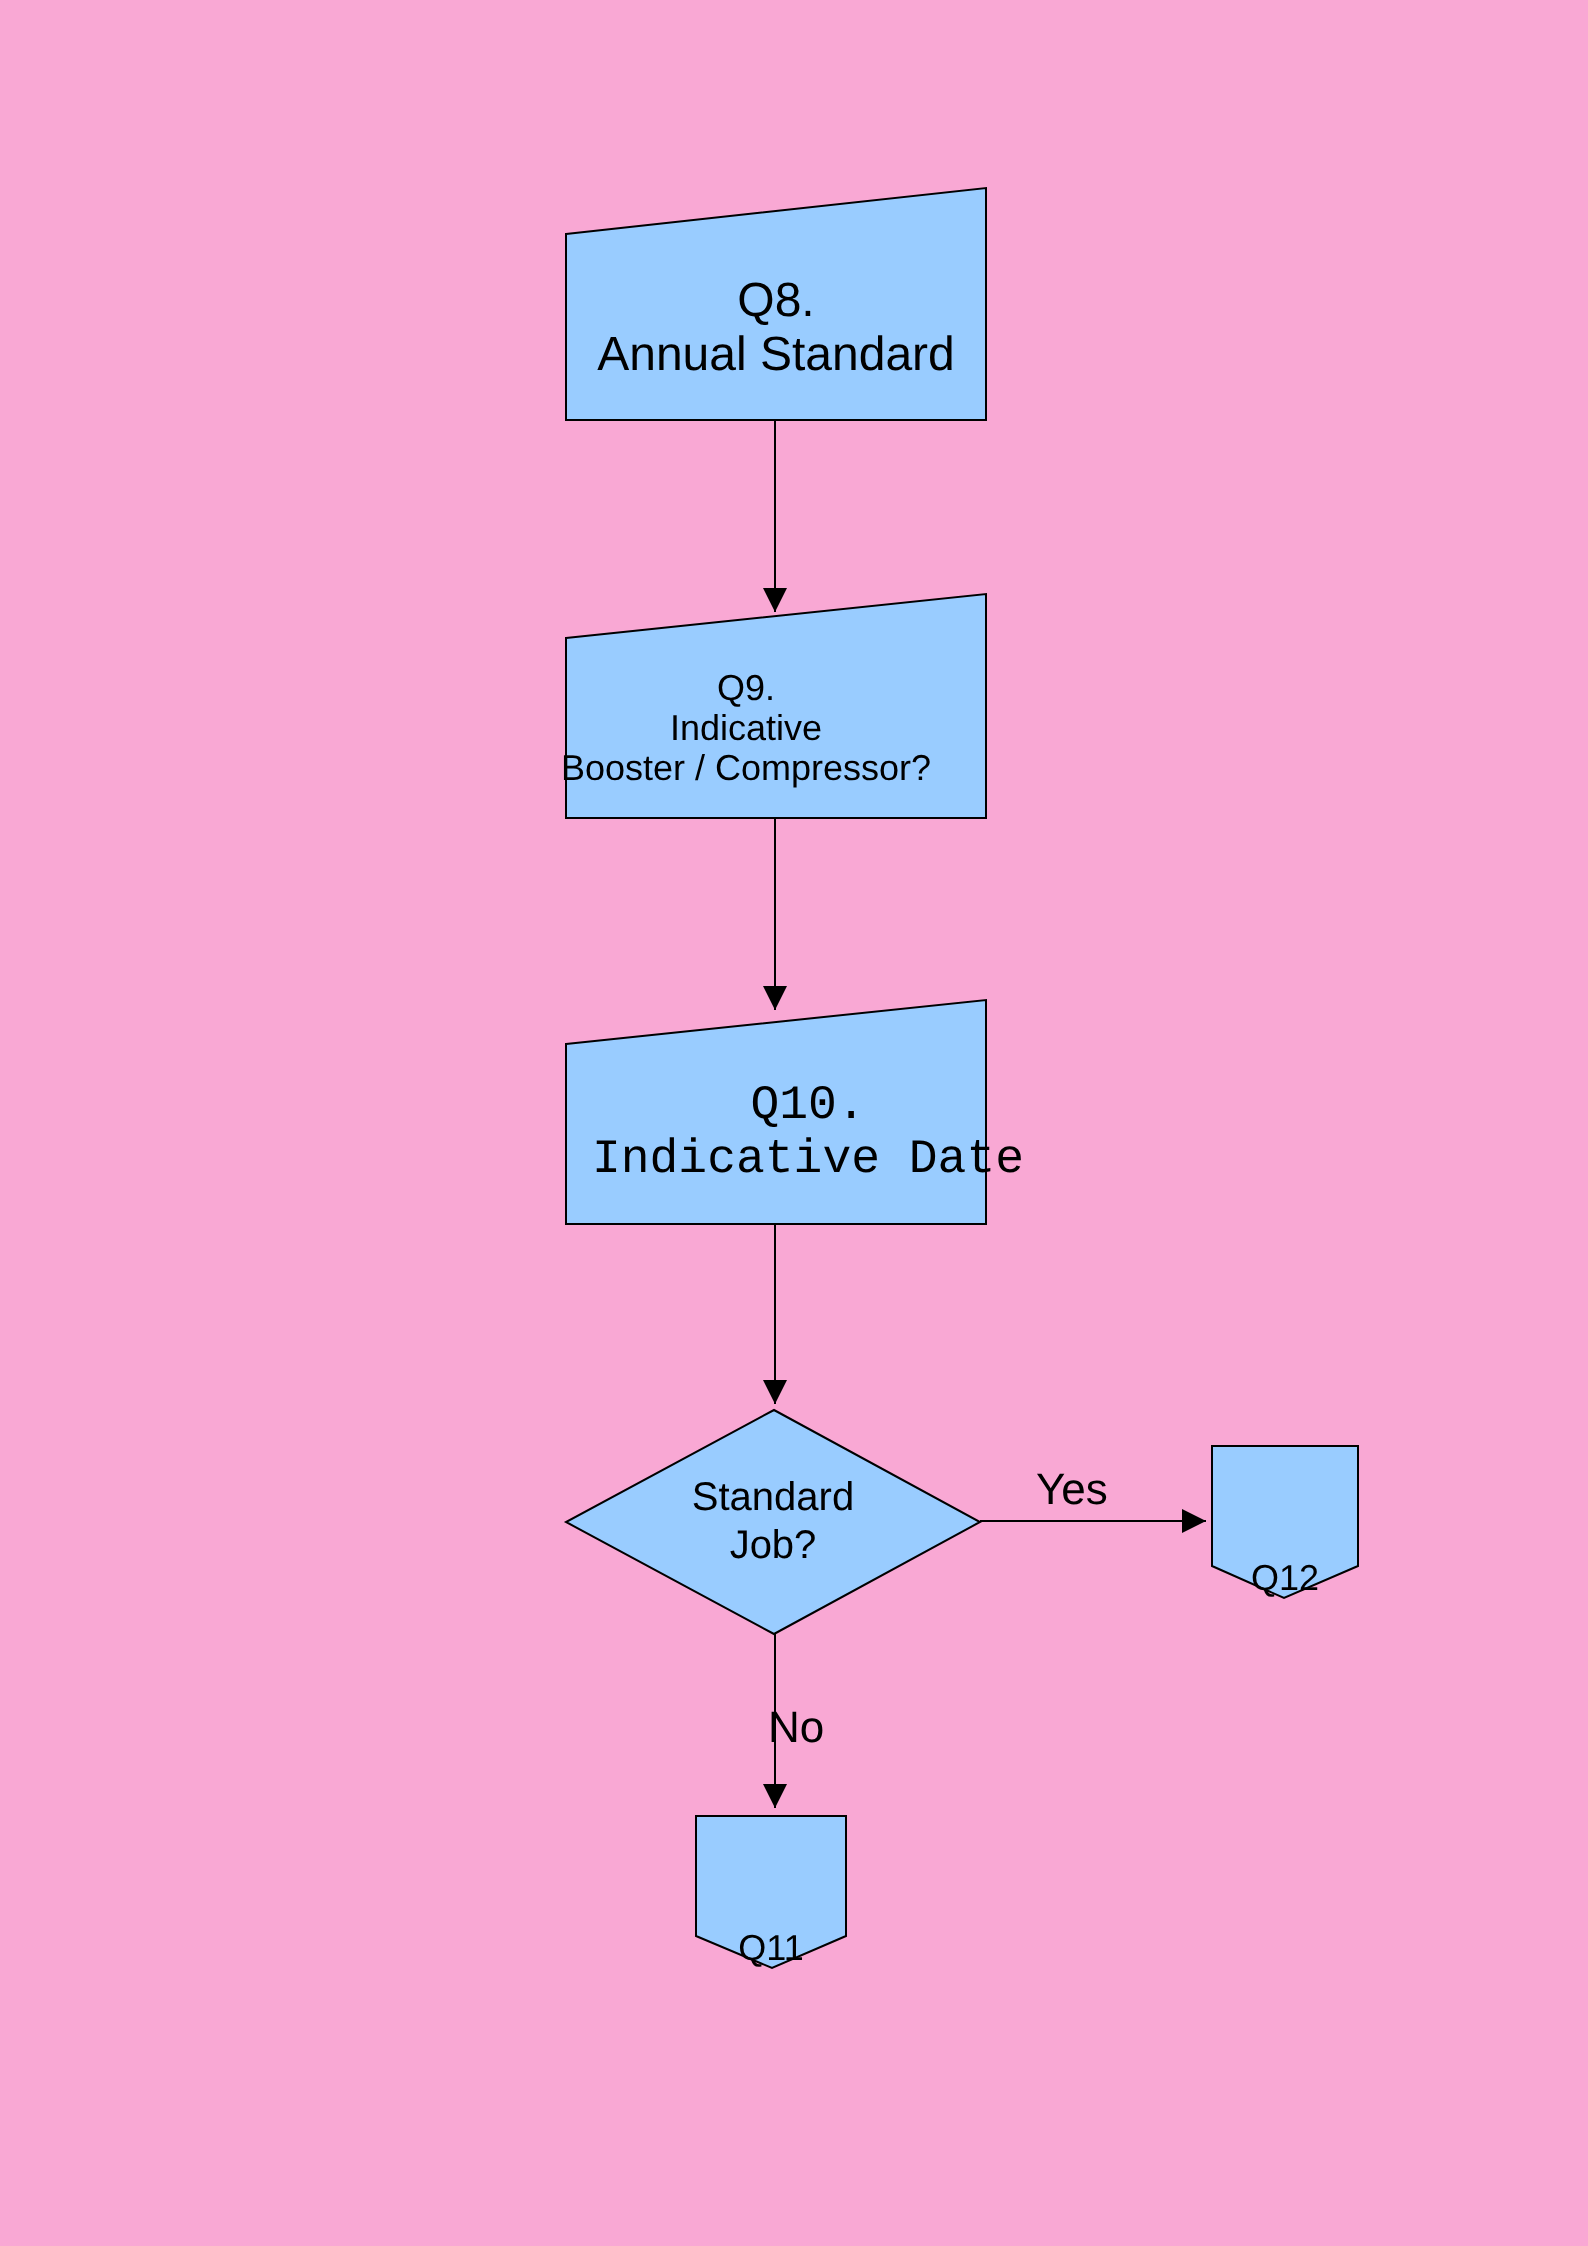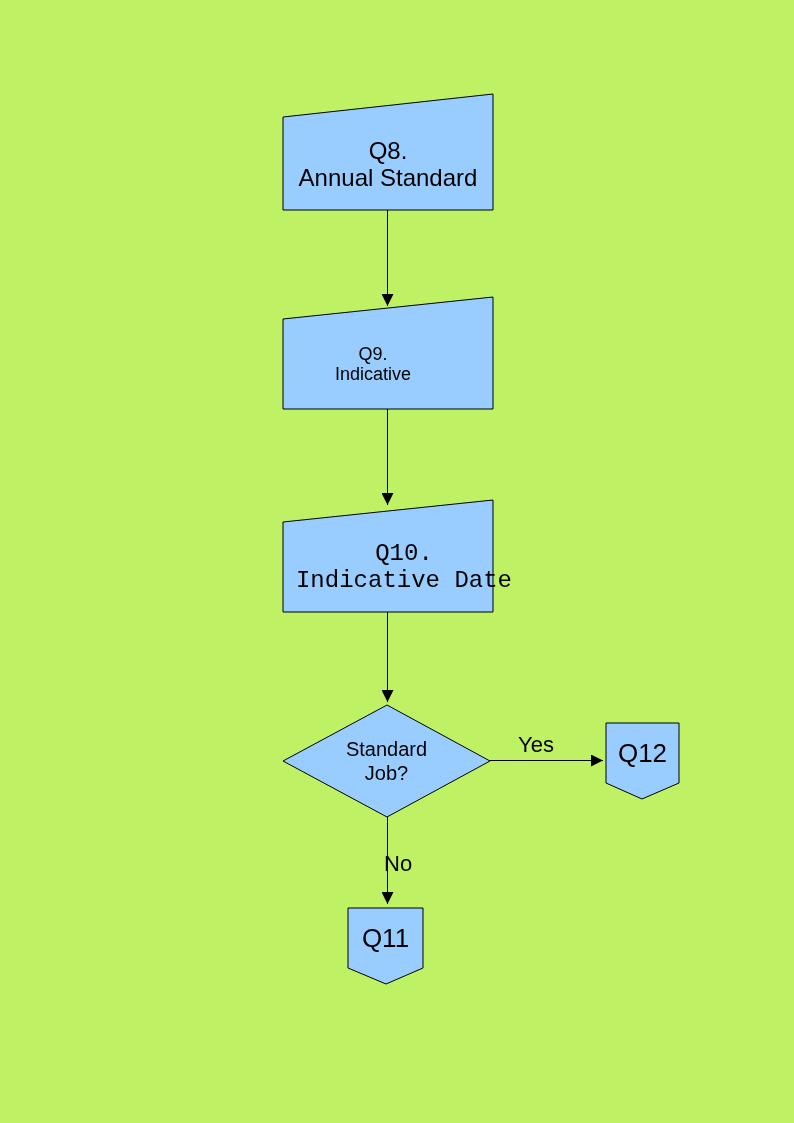--- a/index.html
+++ b/index.html
@@ -1,21 +1,21 @@
 <!DOCTYPE html>
 <html><head>
 <meta charset="utf-8">
 <style>
   html, body { margin: 0; padding: 0; background: #e8e8e8; }
   .page {
     position: relative;
     width: 794px;
     height: 1123px;
     margin: 0 auto;
-    background: #bef264;
+    background: #f9a8d4;
     font-family: "Liberation Sans", sans-serif;
     color: #000000;
     overflow: hidden;
   }
   .canvas { position: absolute; left: 0; top: 0; }
   .node { fill: #99CCFF; stroke: #000000; stroke-width: 1; }
   .connector-line { stroke: #000000; stroke-width: 1; }
   .nlabel {
     position: absolute;
     display: flex;
@@ -23,21 +23,21 @@
     justify-content: center;
     align-items: center;
     text-align: center;
     color: #000000;
     pointer-events: none;
     white-space: nowrap;
   }
   .t-large  { font-size: 24px; line-height: 27px; }   
   .t-small  { font-size: 18px; line-height: 20px; }   
   .t-mid    { font-size: 20px; line-height: 24px; }   
-  .t-conn   { font-size: 26px; line-height: 28px; }   
+  .t-conn   { font-size: 18px; line-height: 28px; margin-top: 36px; }   
   .edge-label {
     position: absolute;
     font-size: 22px;
     line-height: 24px;
     color: #000000;
     white-space: nowrap;
   }
 </style>
 </head>
 <body>
@@ -66,20 +66,21 @@
   </svg>
 
   <div class="nlabel t-large" style="left:283px; top:117px; width:210px; height:93px;">
     <div>Q8.</div>
     <div>Annual Standard</div>
   </div>
 
   <div class="nlabel t-small" style="left:283px; top:319px; width:180px; height:90px;">
     <div>Q9.</div>
     <div>Indicative</div>
+    <div>Booster / Compressor?</div>
   </div>
 
   <div class="nlabel t-large" style="left:283px; top:522px; width:242px; height:90px;font-family:Liberation Mono, monospace;">
     <div>Q10.</div>
     <div>Indicative Date</div>
   </div>
 
   <div class="nlabel t-mid" style="left:283px; top:705px; width:207px; height:112px;">
     <div>Standard</div>
     <div>Job?</div>

